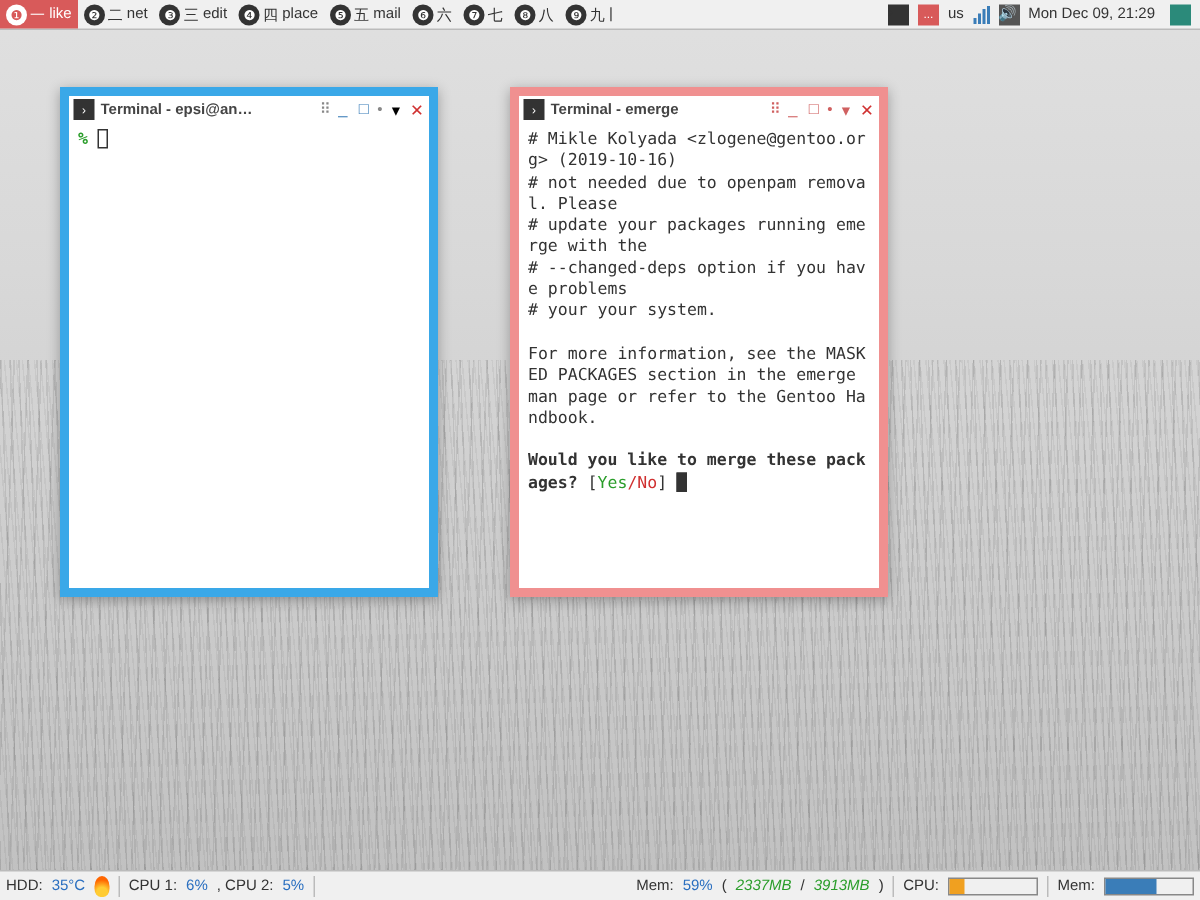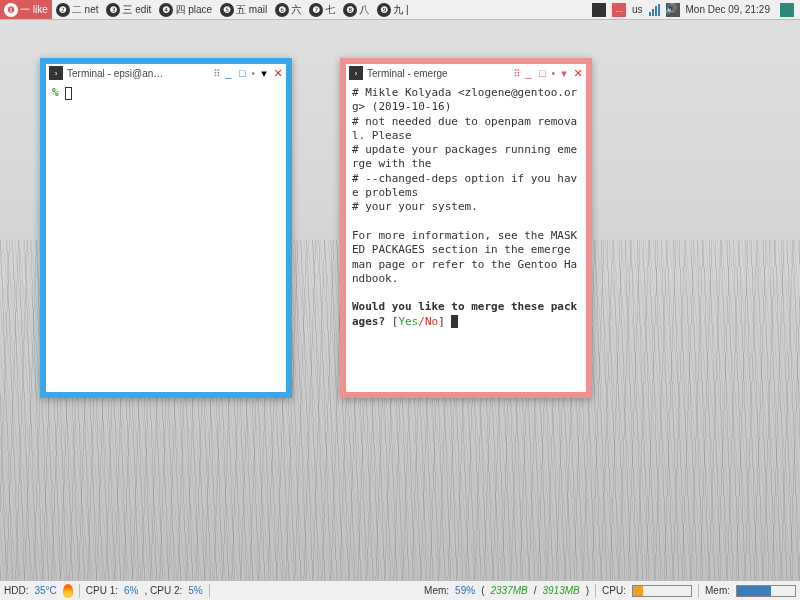--- a/index.html
+++ b/index.html
@@ -66,21 +66,21 @@
   position: absolute; border: 6px solid;
   box-shadow: 0 2px 8px rgba(0,0,0,0.3);
 }
 .termwin.blue { border-color: #3aa8e8; top: 58px; left: 40px; width: 252px; height: 340px;}
 .termwin.red  { border-color: #f09090; top: 58px; left: 340px; width: 252px; height: 340px;}
 .titlebar {
   height: 18px; background: #fff; display:flex; align-items:center;
   font-size: 10px; padding: 0 3px; gap: 4px;
 }
 .tb-icon { width:14px;height:14px;background:#333;color:#fff;display:inline-flex;align-items:center;justify-content:center;font-size:8px;}
-.tb-title { flex:1; color:#444; white-space:nowrap; overflow:hidden; }
+.tb-title { flex:1; color:#444; white-space:nowrap; overflow:hidden;font-weight:bold; }
 .tb-dots { color:#888; font-size:10px; letter-spacing:-1px;}
 .tb-btn { width:10px; text-align:center; font-size:11px; cursor:pointer;}
 .tb-btn.min{color:#3a7db8;} .tb-btn.max{color:#3a7db8;}
 .tb-btn.close{color:#d03030;}
 .tb-dot{ color:#888; }
 .term-body {
   background:#fff; height: calc(100% - 18px);
   font-family: monospace; font-size: 11px; line-height: 1.3;
   padding: 4px 6px; color:#333;
   white-space: pre-wrap; word-break: break-all;

